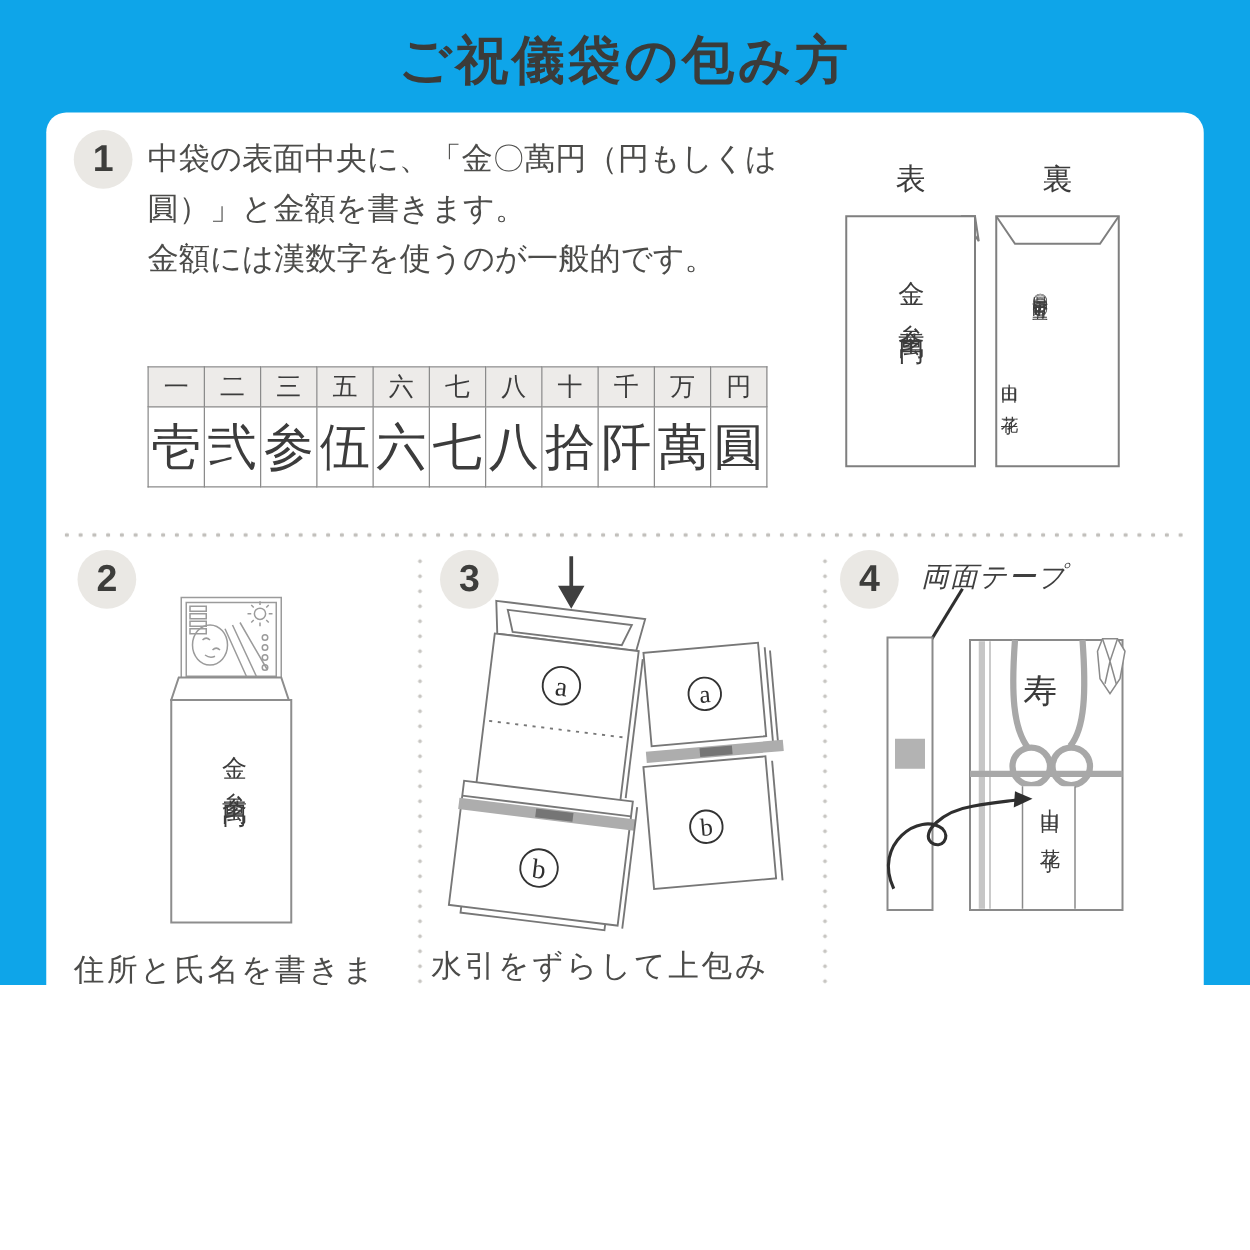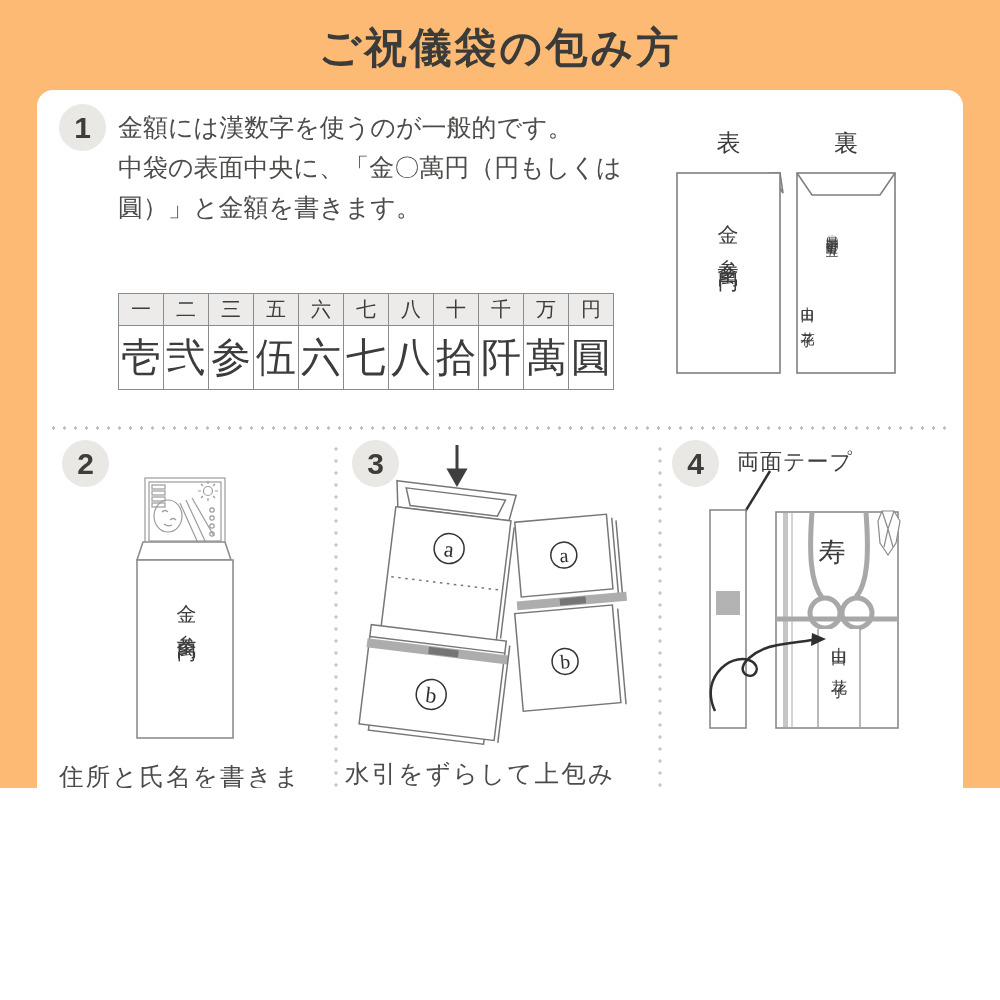--- a/index.html
+++ b/index.html
@@ -1,17 +1,17 @@
 <!DOCTYPE html>
 <html lang="ja"><head>
 <meta charset="utf-8">
 <style>
   html,body{margin:0;padding:0;}
   body{font-family:"Liberation Sans",sans-serif;}
-  .page{position:relative;width:1000px;height:788px;background:#fdba74;overflow:hidden;}
+  .page{position:relative;width:1000px;height:788px;background:#0ea5e9;overflow:hidden;}
   .title{position:absolute;top:20px;left:0;width:100%;text-align:center;
          font-size:42px;font-weight:bold;color:#3b3b39;letter-spacing:3px;}
   .card{position:absolute;left:37px;top:90px;width:926px;height:875px;
         background:#ffffff;border-radius:16px;}
   .numcircle{position:absolute;width:47px;height:47px;border-radius:50%;
         background:#eae8e4;color:#3d3d3b;font-size:30px;font-weight:bold;
         display:flex;align-items:center;justify-content:center;}
   .bodytext{color:#4c4c4a;font-size:25px;line-height:40px;}
   .bodytext p{margin:0;}
   .caption{position:absolute;color:#4b4b49;font-size:24.5px;text-align:justify;}
@@ -40,22 +40,22 @@
 
   <div class="title">ご祝儀袋の包み方</div>
 
   <div class="card"></div>
 
   <div class="numcircle" style="left:59px;top:104px;">
     <span>1</span>
   </div>
 
   <div class="bodytext" style="position:absolute;left:118px;top:107px;width:505px;">
+    <p>中袋の表面中央に、「金〇萬円（円もしくは圓）」と金額を書きます。</p>
     <p>金額には漢数字を使うのが一般的です。</p>
-    <p>中袋の表面中央に、「金〇萬円（円もしくは圓）」と金額を書きます。</p>
   </div>
 
   <table class="kanji">
     <tbody>
         <tr>
       <th>一</th>
       <th>二</th>
       <th>三</th>
       <th>五</th>
       <th>六</th>
@@ -169,21 +169,21 @@
       <circle cx="38" cy="148" r="13" stroke="#333333"></circle>
       <text x="38" y="155" text-anchor="middle" font-size="20" font-family="Liberation Serif,serif" fill="#2f2f2f" stroke="none">b</text>
     </g>
   </svg>
 
   <div class="caption" style="left:345px;top:757px;width:268px;line-height:34.5px;">水引をずらして上包み（外包み）の上部から中袋を入れます。ⓑがⓐの上にくるように重ね、〇〇県〇〇市〇〇町三ー五。</div>
 
   <div class="numcircle" style="left:672px;top:440px;">
     <span>4</span>
   </div>
-  <div class="tapelabel" style="left:737px;top:447px;">両面テープ</div>
+  <div class="tapelabel" style="left:737px;top:447px;font-style:italic;">両面テープ</div>
 
   <svg style="left:660px;top:443px;" width="300" height="300" viewBox="0 0 300 300">
     <line x1="110" y1="28" x2="66" y2="100" stroke="#2f2f2f" stroke-width="2.5"></line>
     <rect x="50" y="67" width="36" height="218" fill="#ffffff" stroke="#8a8a8a" stroke-width="1.6"></rect>
     <rect x="56" y="148" width="24" height="24" fill="#b3b3b3"></rect>
     <rect x="116" y="69" width="122" height="216" fill="#ffffff" stroke="#8a8a8a" stroke-width="1.6"></rect>
     <rect x="123" y="70" width="5" height="214" fill="#c6c6c6"></rect>
     <line x1="132" y1="70" x2="132" y2="284" stroke="#aaaaaa" stroke-width="1"></line>
     <g stroke="#8a8a8a" stroke-width="1.2" fill="#ffffff">
       <polygon points="222,68 234,68 240,78 236,100 228,112 220,100 218,78"></polygon>

